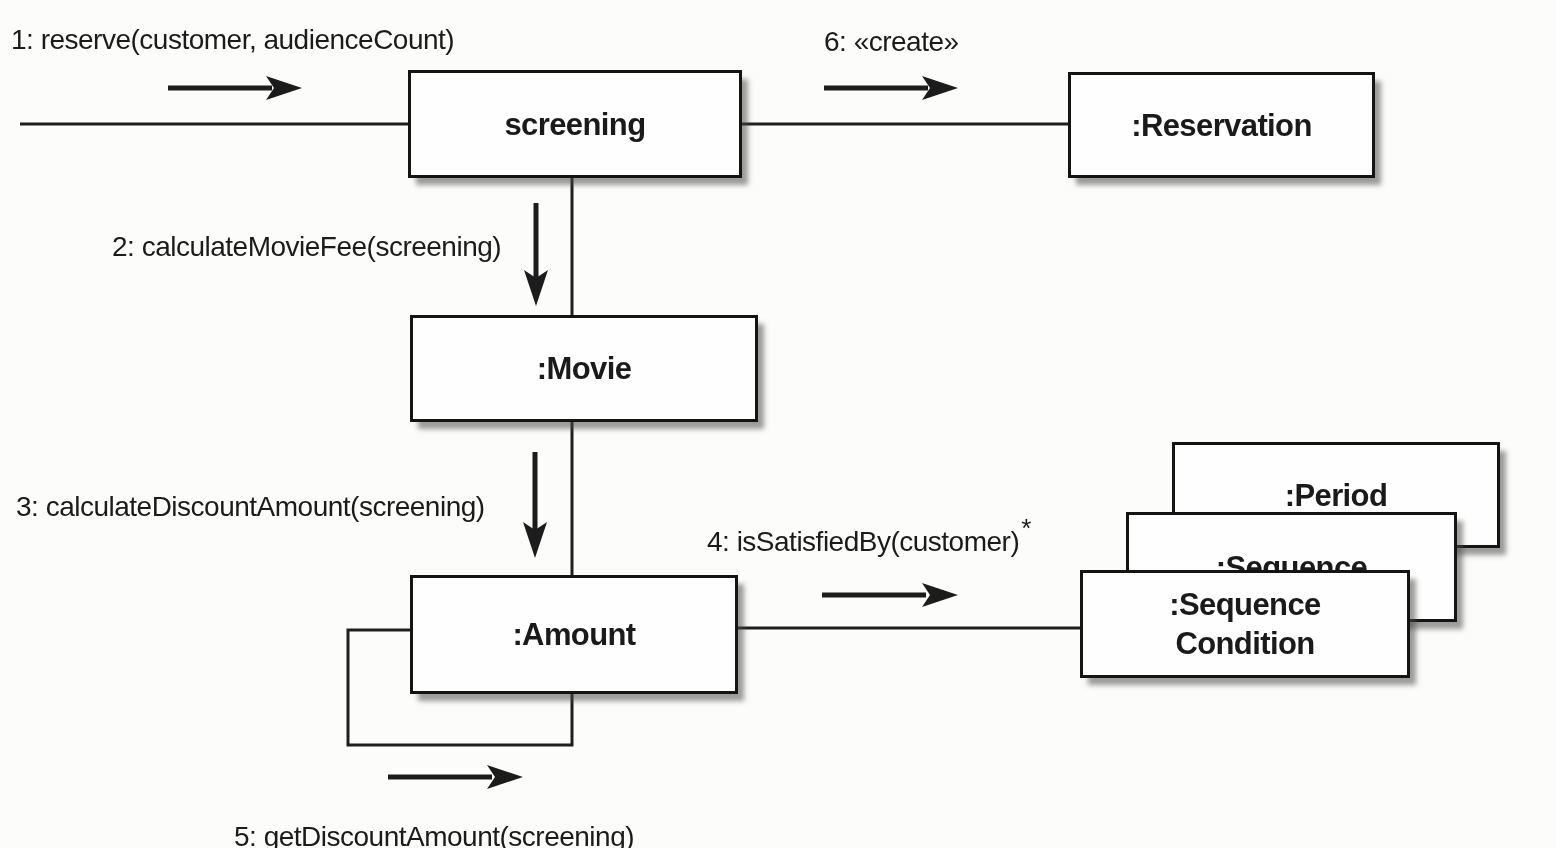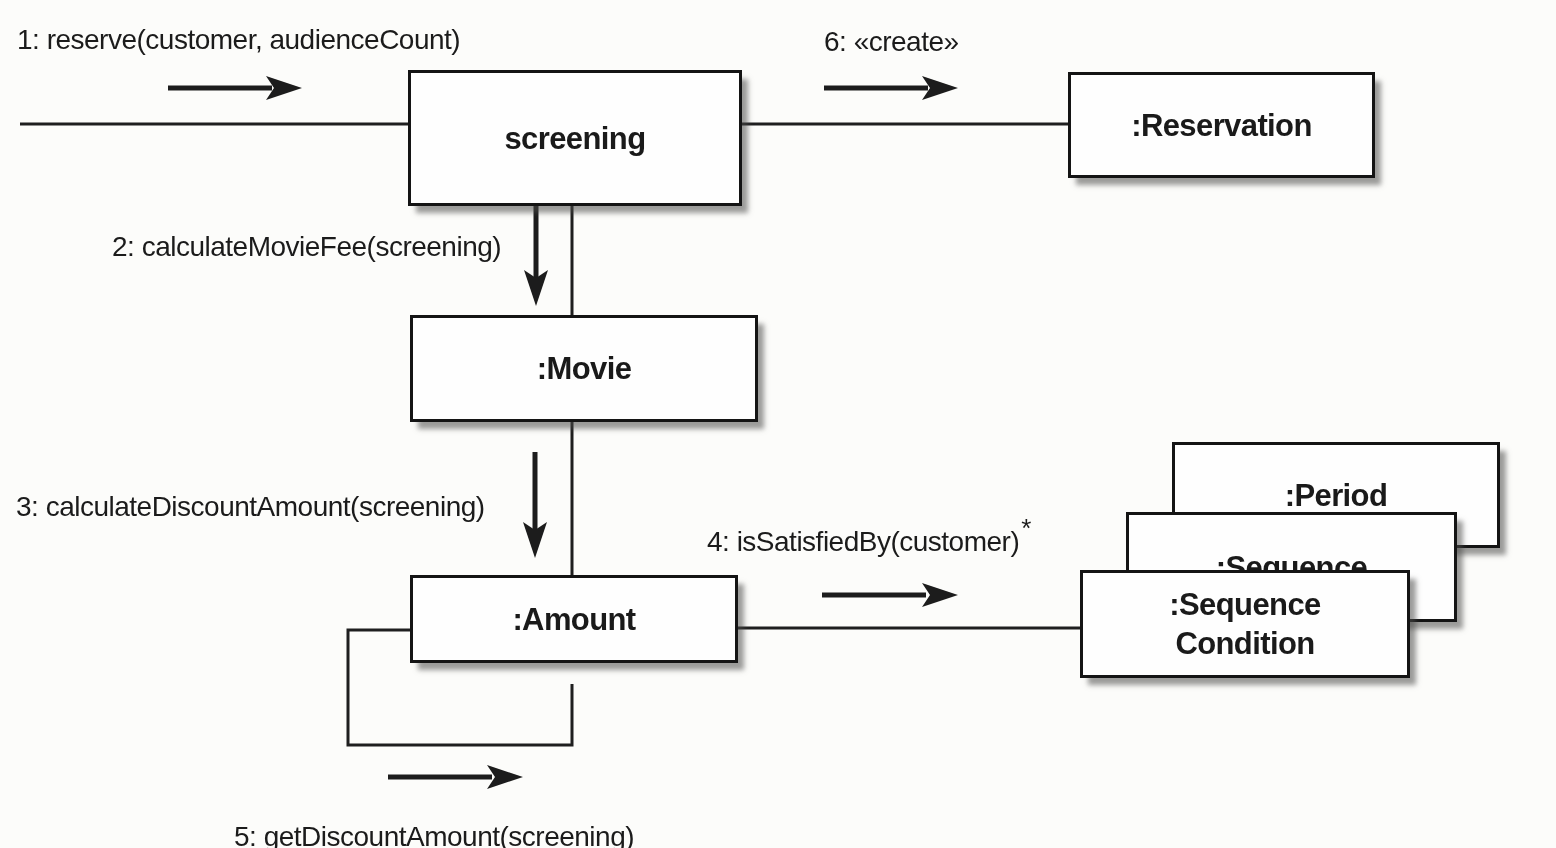--- a/index.html
+++ b/index.html
@@ -97,50 +97,50 @@
     <line class="stem" x1="535" y1="452" x2="535" y2="530"></line>
     <polygon class="head" points="535,558 523,522 535,530 547,522"></polygon>
 
     <line class="stem" x1="822" y1="595" x2="926" y2="595"></line>
     <polygon class="head" points="958,595 922,583 930,595 922,607"></polygon>
 
     <line class="stem" x1="388" y1="777" x2="492" y2="777"></line>
     <polygon class="head" points="523,777 487,765 495,777 487,789"></polygon>
   </svg>
 
-  <div class="obj-box z1" style="left:408px; top:70px; width:334px; height:136px;">
+  <div class="obj-box z1" style="left:408px; top:70px; width:334px; height:108px;">
     <span>screening</span>
   </div>
 
   <div class="obj-box z1" style="left:1068px; top:72px; width:307px; height:106px;">
     <span>:Reservation</span>
   </div>
 
   <div class="obj-box z1" style="left:410px; top:315px; width:348px; height:107px;">
     <span>:Movie</span>
   </div>
 
-  <div class="obj-box z1" style="left:410px; top:575px; width:328px; height:88px;">
+  <div class="obj-box z1" style="left:410px; top:575px; width:328px; height:119px;">
     <span>:Amount</span>
   </div>
 
   <div class="obj-box z1" style="left:1172px; top:442px; width:328px; height:106px;">
     <span>:Period</span>
   </div>
 
   <div class="obj-box z2" style="left:1126px; top:512px; width:331px; height:110px;">
     <span>:Sequence</span>
   </div>
 
   <div class="obj-box z3" style="left:1080px; top:570px; width:330px; height:108px;">
     <span>:Sequence</span>
     <span>Condition</span>
   </div>
 
-  <div class="msg-label" style="left:17px; top:22px;">1: reserve(customer, audienceCount)</div>
+  <div class="msg-label" style="left:11px; top:22px;">1: reserve(customer, audienceCount)</div>
 
   <div class="msg-label" style="left:824px; top:24px;">6: «create»</div>
 
   <div class="msg-label" style="left:112px; top:229px;">2: calculateMovieFee(screening)</div>
 
   <div class="msg-label" style="left:16px; top:489px;">3: calculateDiscountAmount(screening)</div>
 
   <div class="msg-label" style="left:707px; top:524px;">
     <span>4: isSatisfiedBy(customer)</span><sup>*</sup>
   </div>

